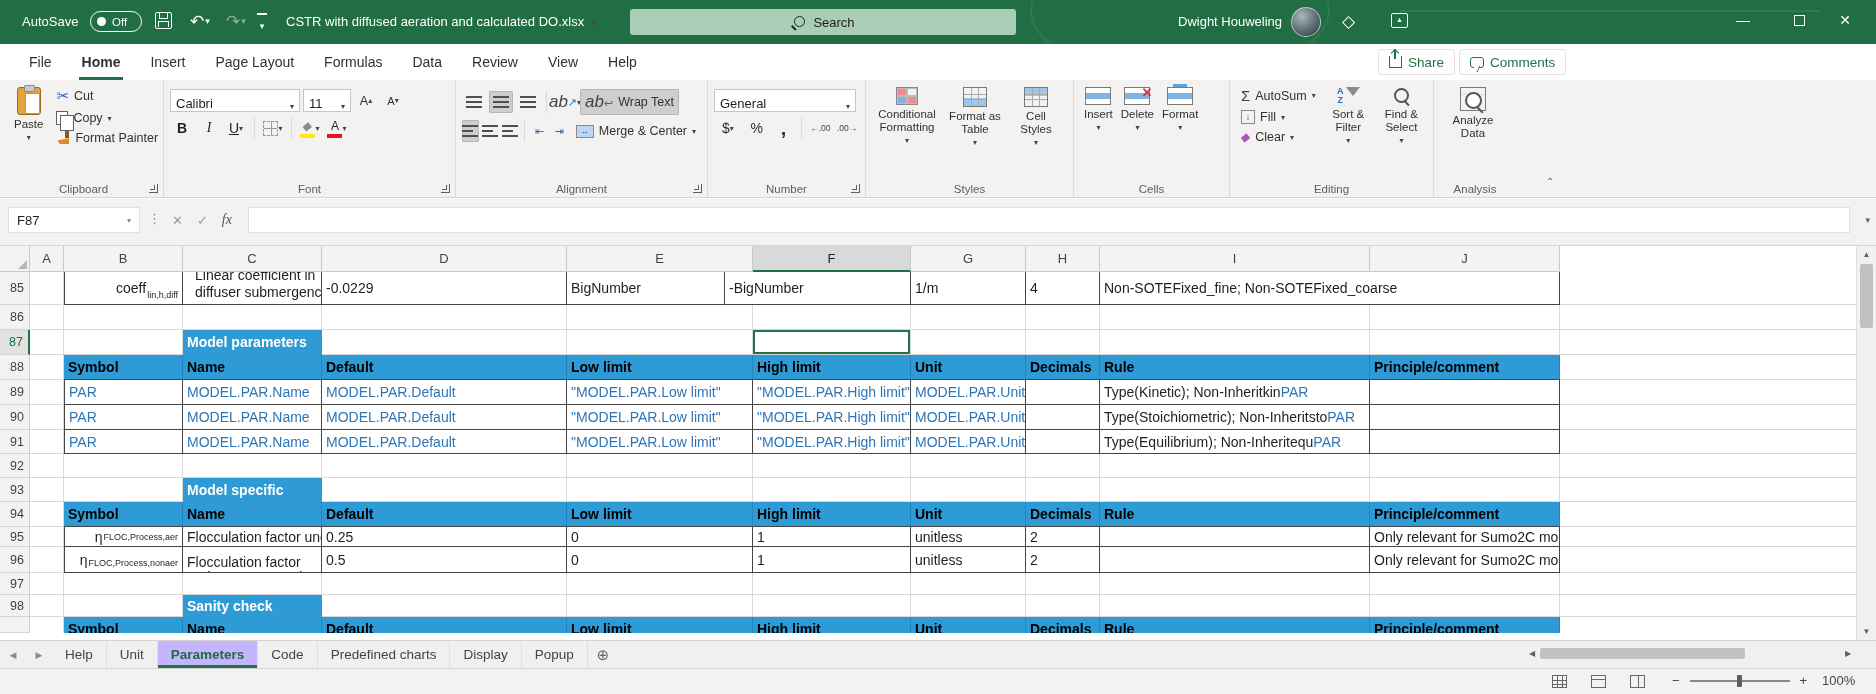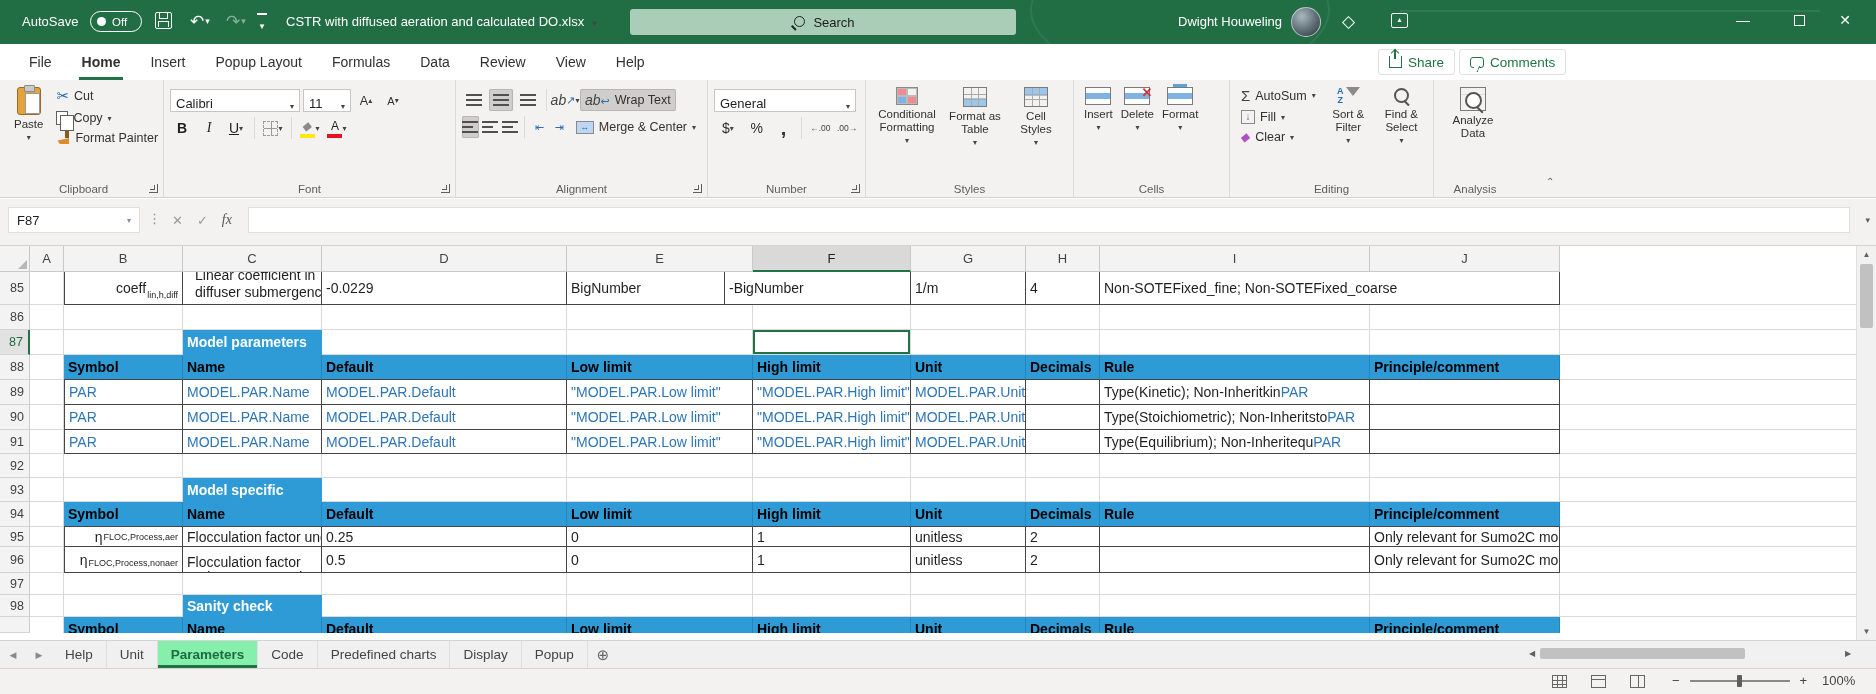--- a/index.html
+++ b/index.html
@@ -85,21 +85,21 @@
   .ic-borders::before { content:""; position:absolute; left:50%; top:0; width:1px; height:100%; background:#9a9a9a; }
   .ic-borders::after { content:""; position:absolute; top:50%; left:0; height:1px; width:100%; background:#9a9a9a; }
   .colbar { display:block; width:15px; height:4px; margin-top:1px; }
   .ic-lines { width:16px; height:12px; background:repeating-linear-gradient(to bottom, #505050 0 2px, transparent 2px 5px); }
   .ic-lines.short { background:
       linear-gradient(#505050,#505050) 0 0/16px 2px no-repeat,
       linear-gradient(#505050,#505050) 0 5px/11px 2px no-repeat,
       linear-gradient(#505050,#505050) 0 10px/16px 2px no-repeat; }
   .ic-indent { font-size:11px; color:#2B6CB8; }
   .ic-merge { position:relative; width:18px; height:13px; border:1px solid #8a8a8a; background:#BDD7F2; font-size:9px; color:#2B6CB8; text-align:center; line-height:11px; }
-  .ic-ab { font-size:14px; color:#444; font-style:italic; }
+  .ic-ab { font-size:17px; color:#444; font-style:italic; }
   .ic-arr-blue { color:#2B6CB8; font-size:11px; }
   .mini2 { font-size:8.5px; line-height:8px; color:#444; text-align:center; }
   .ic-cf { display:grid; grid-template-columns:10px 10px; grid-auto-rows:8px; border:1px solid #8a8a8a; width:22px; }
   .ic-cf span { border:0.5px solid #bbb; }
   .ic-table { position:relative; width:24px; height:20px; border:1.5px solid #7a7a7a; background:
       linear-gradient(#9ec6e8,#9ec6e8) 0 100%/100% 45% no-repeat; }
   .ic-table::before { content:""; position:absolute; inset:0; background:
       linear-gradient(#aaa,#aaa) 0 33%/100% 1px no-repeat,
       linear-gradient(#aaa,#aaa) 0 66%/100% 1px no-repeat,
       linear-gradient(#aaa,#aaa) 33% 0/1px 100% no-repeat,
@@ -157,21 +157,21 @@
 
   
   .vsb { position:absolute; left:1856px; top:246px; width:20px; height:394px; background:#F1F1F1; border-left:1px solid #E0E0E0; }
   .vsb .arr { position:absolute; left:0; width:100%; text-align:center; font-size:8px; color:#606060; }
   .vsb .thumb { position:absolute; left:3px; top:18px; width:13px; height:64px; background:#C1C1C1; border-radius:2px; }
 
   
   .shbar { position:absolute; top:640px; left:0; width:1876px; height:28px; background:#F0F0F0; border-top:1px solid #D5D3D1; display:flex; align-items:stretch; font-size:13.5px; color:#444; }
   .shnav { width:26px; display:flex; align-items:center; justify-content:center; font-size:9px; color:#8a8a8a; }
   .stab { padding:0 13px; display:flex; align-items:center; border-right:1px solid #E1DFDD; }
-  .stab.on { background:#86efac; color:#1E6B41; font-weight:bold; box-shadow:inset 0 -3px 0 #217346; }
+  .stab.on { background:#c4b5fd; color:#1E6B41; font-weight:bold; box-shadow:inset 0 -3px 0 #217346; }
   .plusbtn { width:30px; display:flex; align-items:center; justify-content:center; font-size:15px; color:#666; }
   .hsb { position:absolute; right:20px; top:645px; width:332px; height:16px; display:flex; align-items:center; }
   .hsb .arr { width:16px; text-align:center; font-size:8px; color:#606060; }
   .hsb .track { flex:1; height:13px; background:#F1F1F1; position:relative; }
   .hsb .thumb { position:absolute; left:0; top:1px; width:205px; height:11px; background:#C1C1C1; border-radius:2px; }
 
   
   .statusbar { position:absolute; top:668px; left:0; width:1876px; height:26px; background:#F3F2F1; border-top:1px solid #D5D3D1; }
   .views { position:absolute; left:1552px; top:6px; display:flex; gap:24px; }
   .vi { width:15px; height:13px; border:1px solid #666; position:relative; }
@@ -217,21 +217,21 @@
   <span class="win-btn" style="left:1728px">—</span>
   <span class="win-max-box"></span>
   <span class="win-btn" style="left:1830px">✕</span>
 </div>
 
 <div class="tabrow">
   <div class="rtabs">
     <div class="rtab">File</div>
     <div class="rtab on">Home</div>
     <div class="rtab">Insert</div>
-    <div class="rtab">Popup Layout</div>
+    <div class="rtab">Page Layout</div>
     <div class="rtab">Formulas</div>
     <div class="rtab">Data</div>
     <div class="rtab">Review</div>
     <div class="rtab">View</div>
     <div class="rtab">Help</div>
   </div>
   <div class="share-btn">
     <span class="ic-share"></span>
     <span>Share</span>
   </div>

